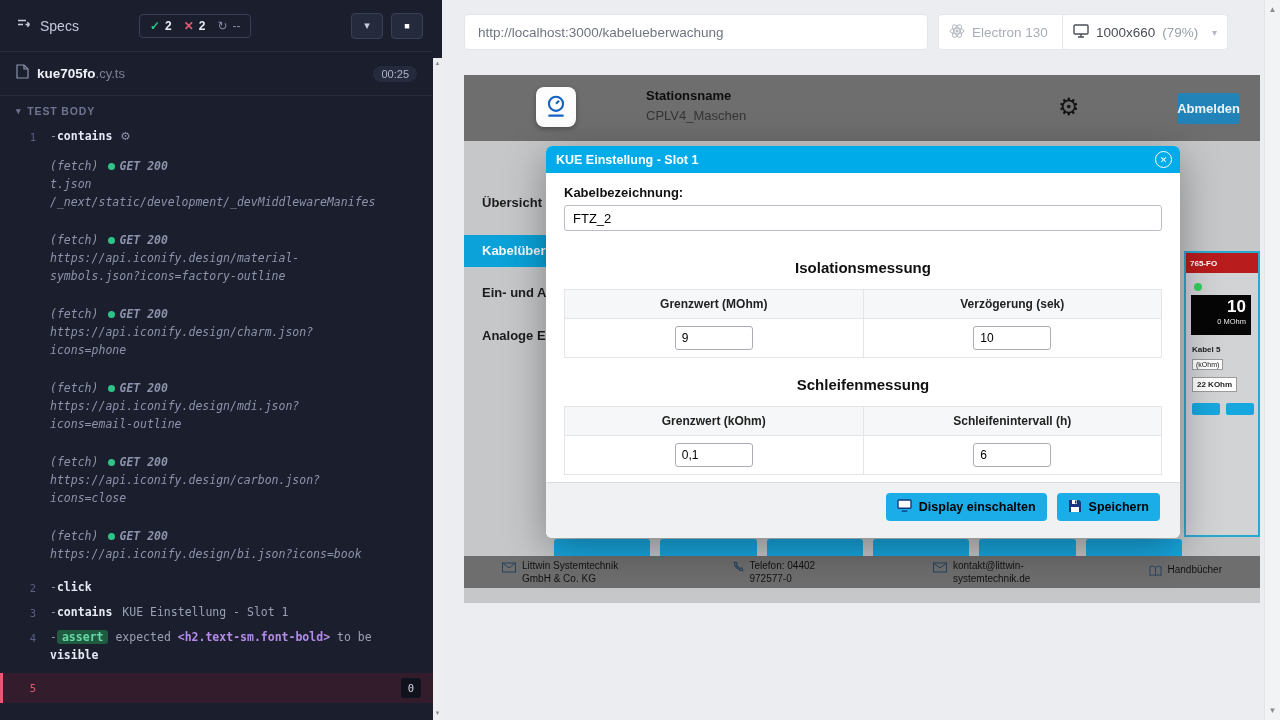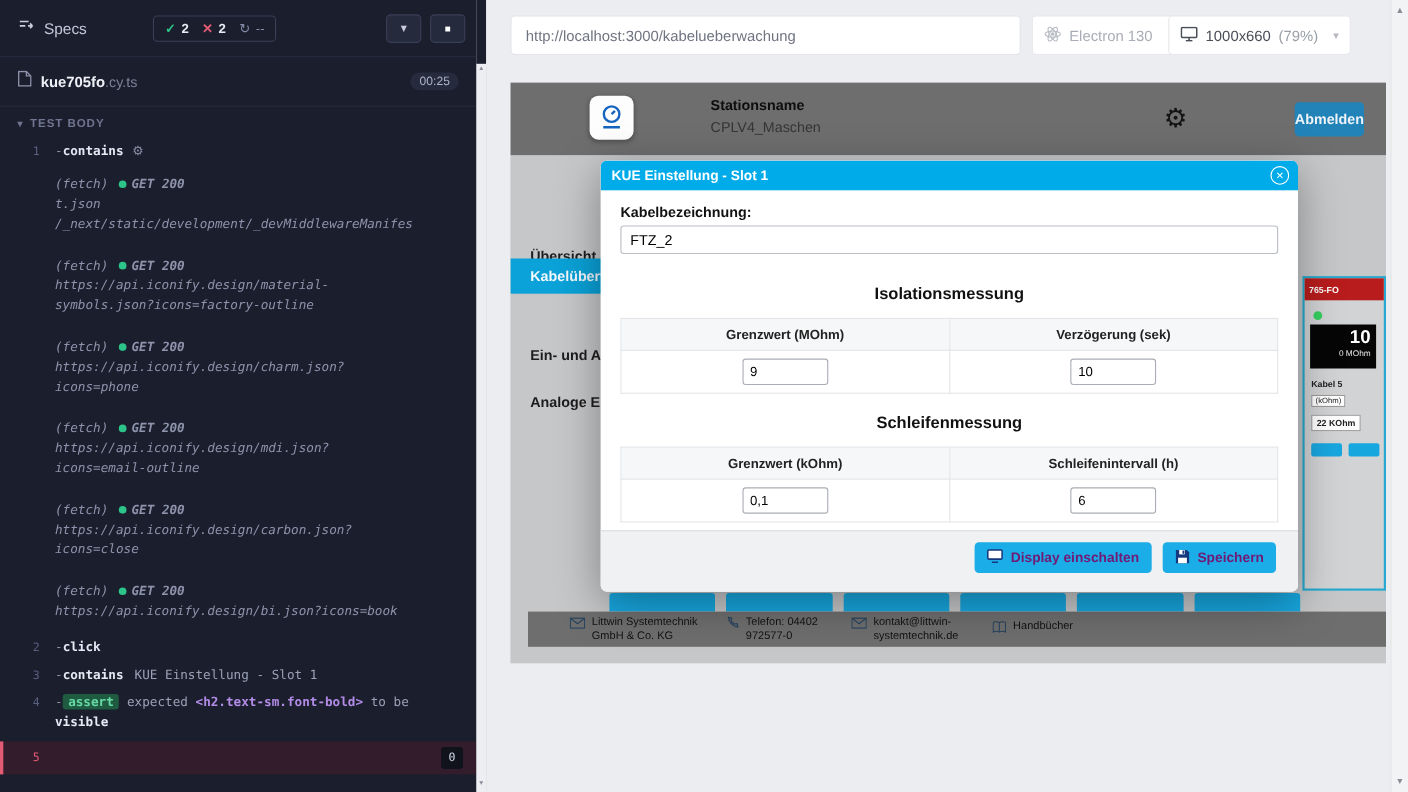--- a/index.html
+++ b/index.html
@@ -64,62 +64,62 @@
 
   
   .aut { position:absolute; left:22px; top:75px; width:796px; height:528px; background:#c6c7c9; overflow:hidden; }
   .app-header { position:absolute; left:0; top:0; width:100%; height:66px; background:#6e6e6e; }
   .logo { position:absolute; left:72px; top:12px; width:40px; height:40px; background:#fdfdfd; border-radius:8px; box-shadow:0 2px 5px rgba(0,0,0,.3); display:flex; align-items:center; justify-content:center; }
   .station { position:absolute; left:182px; top:13px; }
   .station-label { font-size:13px; font-weight:bold; color:#0d0d0d; }
   .station-value { font-size:13px; color:#353535; margin-top:5px; }
   .hdr-gear { position:absolute; left:594px; top:18px; font-size:24px; color:#141414; cursor:pointer; }
   .logout-btn { position:absolute; right:20px; top:18px; background:#2283b8; color:#eef3f7; font-size:13px; font-weight:bold; border:none; border-radius:4px; padding:8px 0; cursor:pointer; }
-  .nav-item { position:absolute; left:18px; font-size:13px; font-weight:bold; color:#1c1c1c; cursor:pointer;margin-top:30px; }
+  .nav-item { position:absolute; left:18px; font-size:13px; font-weight:bold; color:#1c1c1c; cursor:pointer; }
   .nav-active { position:absolute; left:0; top:160px; width:150px; height:32px; background:#0aa2d8; color:#f2f8fb; font-size:13px; font-weight:bold; line-height:32px; padding-left:18px; cursor:pointer; white-space:nowrap; overflow:hidden; }
 
   
   .side-card { position:absolute; left:720px; top:176px; width:76px; height:286px; border:2px solid #29a9cf; background:#d2d3d5; }
   .sc-head { height:20px; background:#b91c1c; color:#fff; font-size:8px; font-weight:bold; display:flex; align-items:center; justify-content:space-between; padding:0 4px; white-space:nowrap; overflow:hidden;gap:47px; }
   .sc-gear { font-size:9px; }
   .sc-dot { position:absolute; left:8px; top:30px; width:8px; height:8px; border-radius:50%; background:#35d05e; }
   .lcd { position:absolute; left:5px; top:42px; width:60px; height:40px; background:#060606; color:#fff; text-align:right; padding:2px 5px; }
   .lcd-big { font-size:17px; font-weight:bold; line-height:20px; }
   .lcd-small { font-size:7.5px; color:#e8e8e8; }
   .sc-kabel { position:absolute; left:6px; top:92px; font-size:8px; color:#222; font-weight:bold; }
   .sc-chip { position:absolute; background:#fff; color:#222; border:1px solid #9b9b9b; }
   .sc-chip1 { left:6px; top:106px; font-size:7px; padding:1px 3px; }
   .sc-chip2 { left:6px; top:124px; font-size:8px; font-weight:bold; padding:2px 4px; }
   .sc-btn { position:absolute; width:28px; height:12px; background:#17a7df; border-radius:2px; }
 
   .stub-row { position:absolute; left:90px; top:464px; width:628px; height:17px; display:flex; gap:10px; }
   .stub { flex:1; background:#17a7df; border-radius:3px 3px 0 0; }
 
-  .app-footer { position:absolute; left:16px; top:481px; width:100%; height:32px; background:#6e6e6e; display:flex; align-items:center; padding:0 38px; justify-content:flex-start; }
+  .app-footer { position:absolute; left:0; top:481px; width:100%; height:32px; background:#6e6e6e; display:flex; align-items:center; padding:0 38px; justify-content:space-between; }
   .f-item { display:flex; gap:6px; align-items:flex-start; }
   .f-text { font-size:10px; color:#121212; line-height:1.3; }
   .f-company { width:122px; } .f-phone { width:96px; } .f-email { width:108px; }
 
   
   .modal { position:absolute; left:82px; top:71px; width:634px; height:392px; background:#fff; border-radius:6px; box-shadow:0 10px 40px rgba(0,0,0,.35); z-index:10; overflow:hidden; }
   .m-head { height:27px; background:#00abe9; display:flex; align-items:center; }
   .m-title { color:#fff; font-size:12.5px; font-weight:bold; padding-left:10px; }
   .m-close { position:absolute; right:8px; top:5px; width:17px; height:17px; border:1.5px solid #fff; border-radius:50%; color:#fff; font-size:9px; display:flex; align-items:center; justify-content:center; cursor:pointer; }
   .m-body { padding:0 18px; }
   .m-label { margin-top:12px; font-size:13px; font-weight:bold; color:#111; }
   .m-input { margin-top:5px; width:100%; height:26px; border:1px solid #b9bdc4; border-radius:3px; font-size:13px; padding:0 8px; font-family:"Liberation Sans",sans-serif; }
   .m-h2 { text-align:center; font-size:15px; font-weight:bold; color:#111; }
   .m-h2.iso { margin-top:28px; }
   .m-h2.loop { margin-top:18px; }
   .m-table { width:100%; border-collapse:collapse; margin-top:13px;padding-left:36px; }
   .m-table th { background:#f6f7f8; border:1px solid #e3e5e8; font-size:12px; font-weight:bold; color:#222; padding:7px 4px; text-align:center; width:50%; }
   .m-table td { border:1px solid #e3e5e8; padding:7px 4px; text-align:center; }
   .cell-input { width:78px; height:24px; border:1px solid #a9adb4; border-radius:3px; font-size:12px; padding:0 6px; font-family:"Liberation Sans",sans-serif; }
   .m-foot { position:absolute; left:0; bottom:0; width:100%; height:56px; background:#f0f1f2; border-top:1px solid #dbdde0; display:flex; justify-content:flex-end; gap:10px; padding:10px 20px 0; }
-  .cy-btn { height:28px; background:#1badе8; background:#1bade8; border:none; border-radius:4px; color:#701a75; font-size:12.5px; font-weight:bold; display:flex; align-items:center; gap:7px; padding:0 11px; cursor:pointer; font-family:"Liberation Sans",sans-serif; }
+  .cy-btn { height:28px; background:#1badе8; background:#1bade8; border:none; border-radius:4px; color:#000000; font-size:12.5px; font-weight:bold; display:flex; align-items:center; gap:7px; padding:0 11px; cursor:pointer; font-family:"Liberation Sans",sans-serif; }
 
   
   .pagebar { position:absolute; right:0; top:0; width:16px; height:720px; background:#f2f3f5; border-left:1px solid #e2e3e6; }
   .p-arrow { position:absolute; left:0; width:15px; text-align:center; font-size:8px; color:#8a8d95; }
 </style>
 </head>
 <body>
 
 <div class="stage">
 

